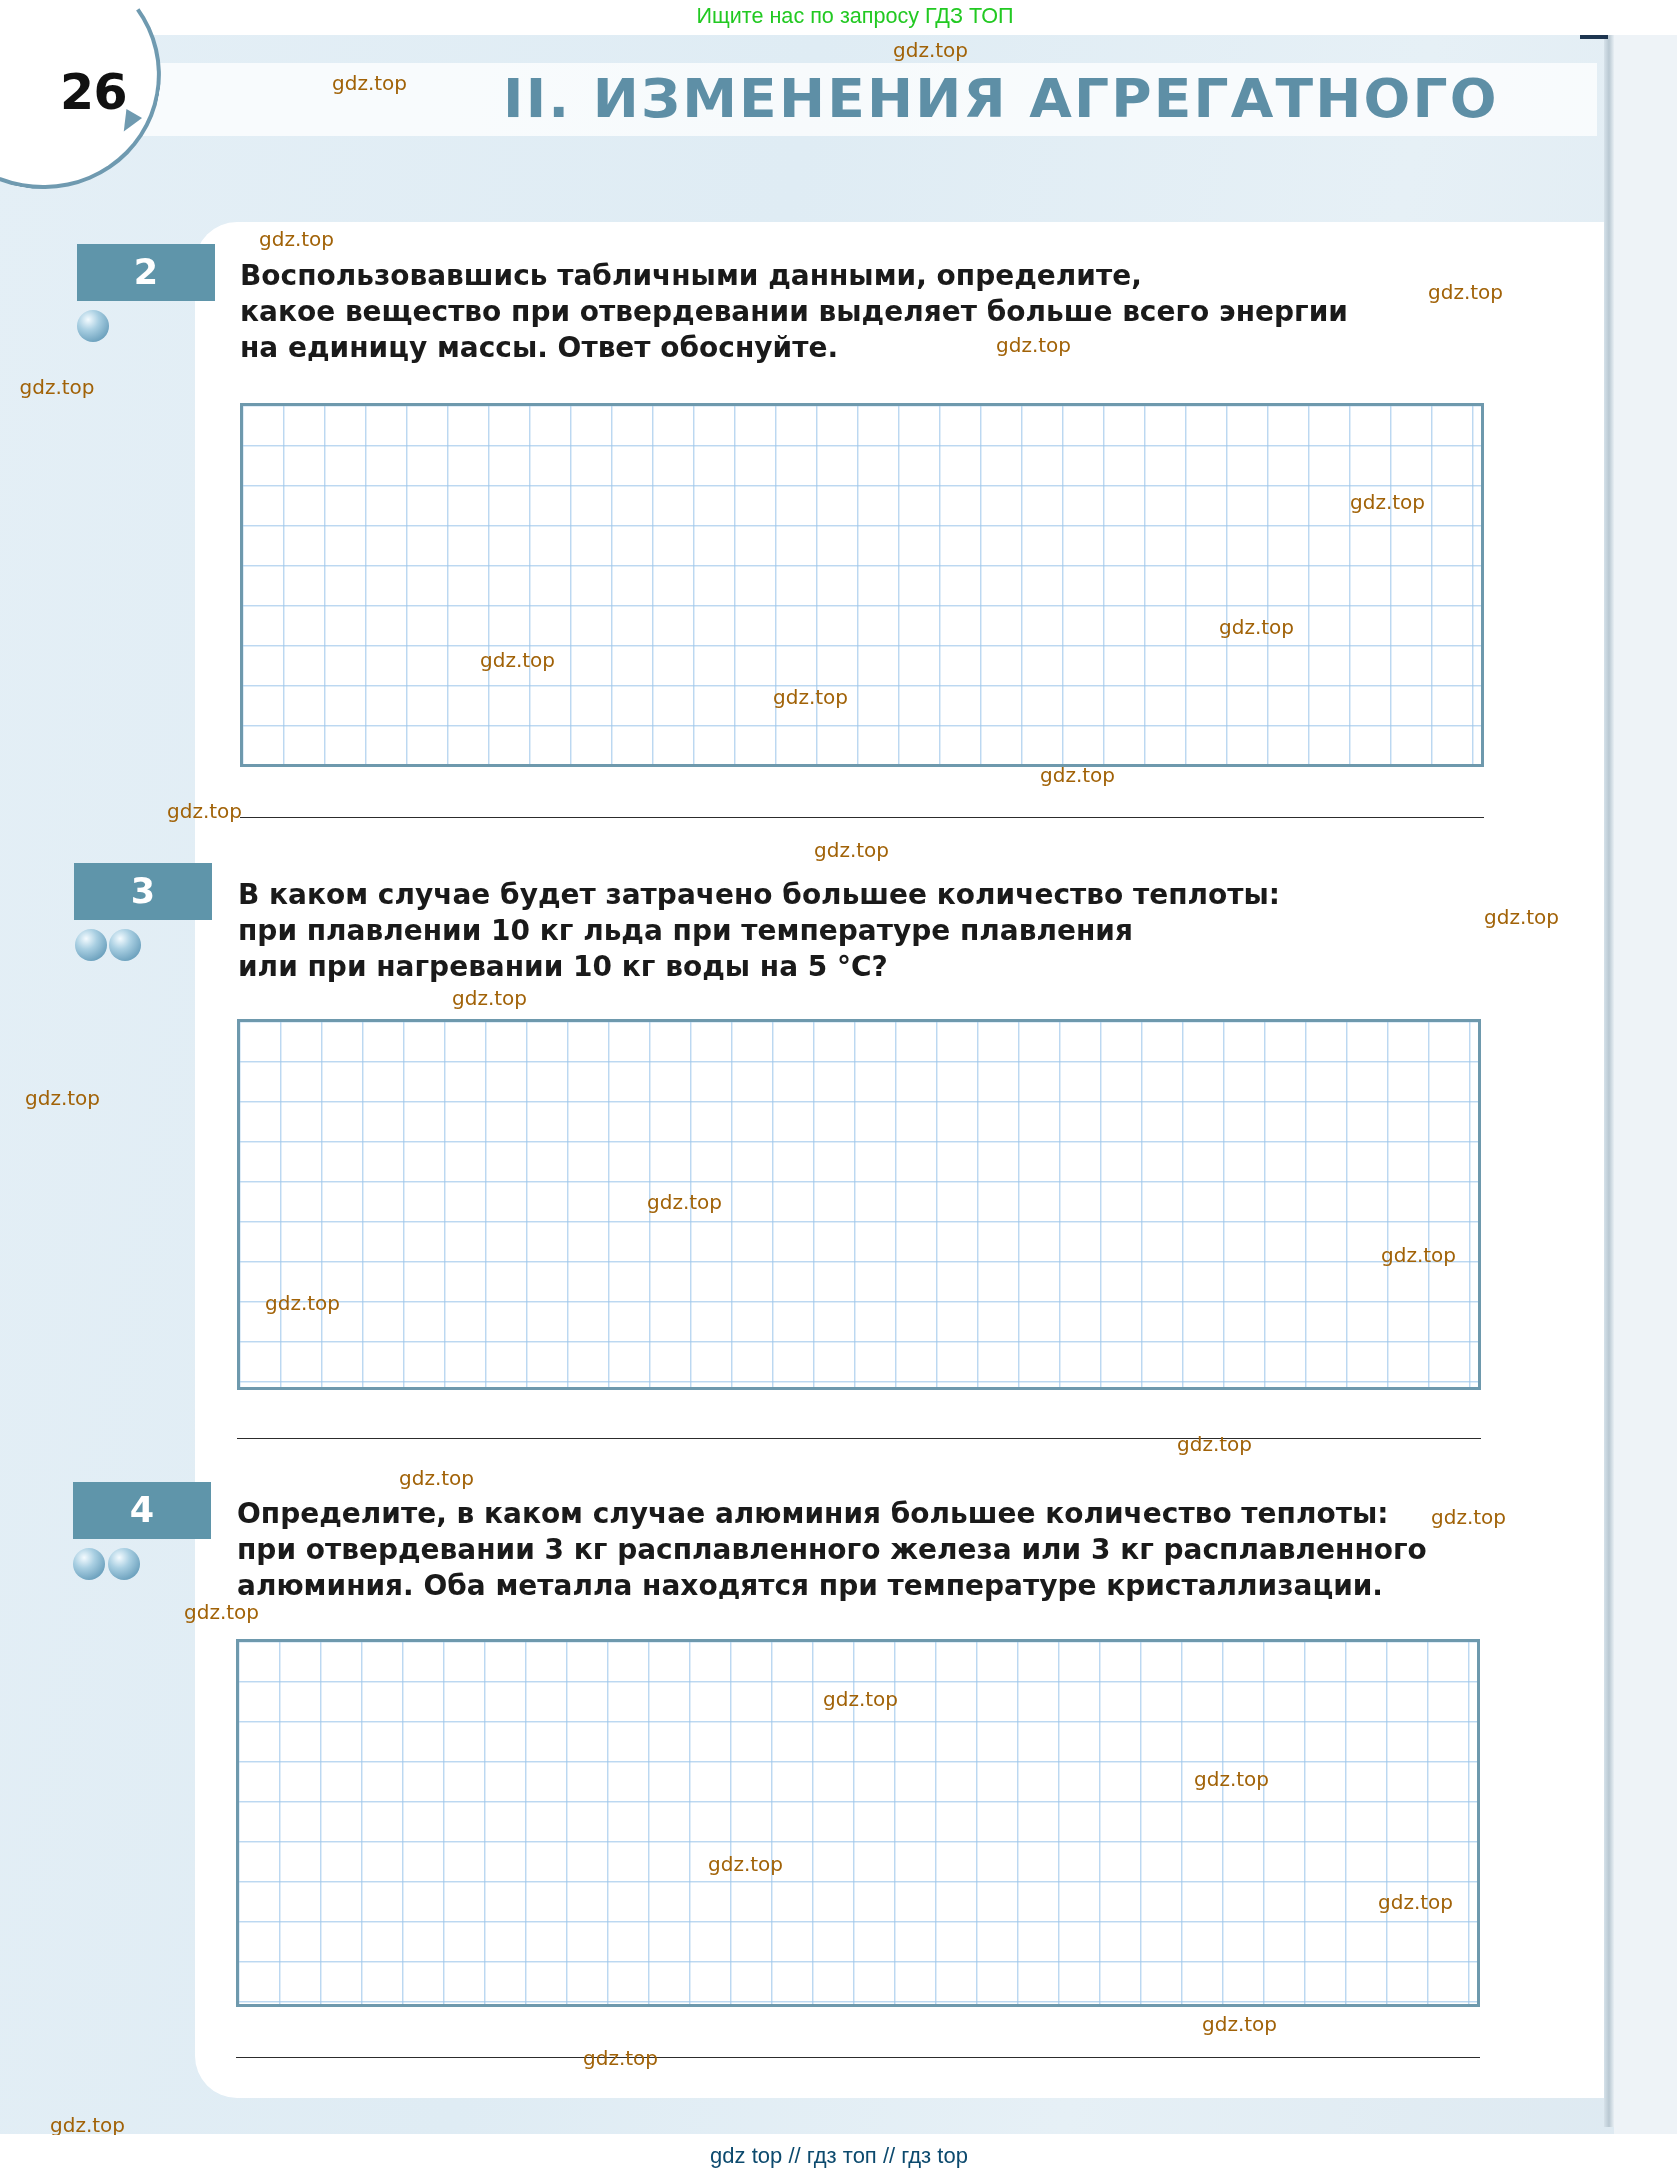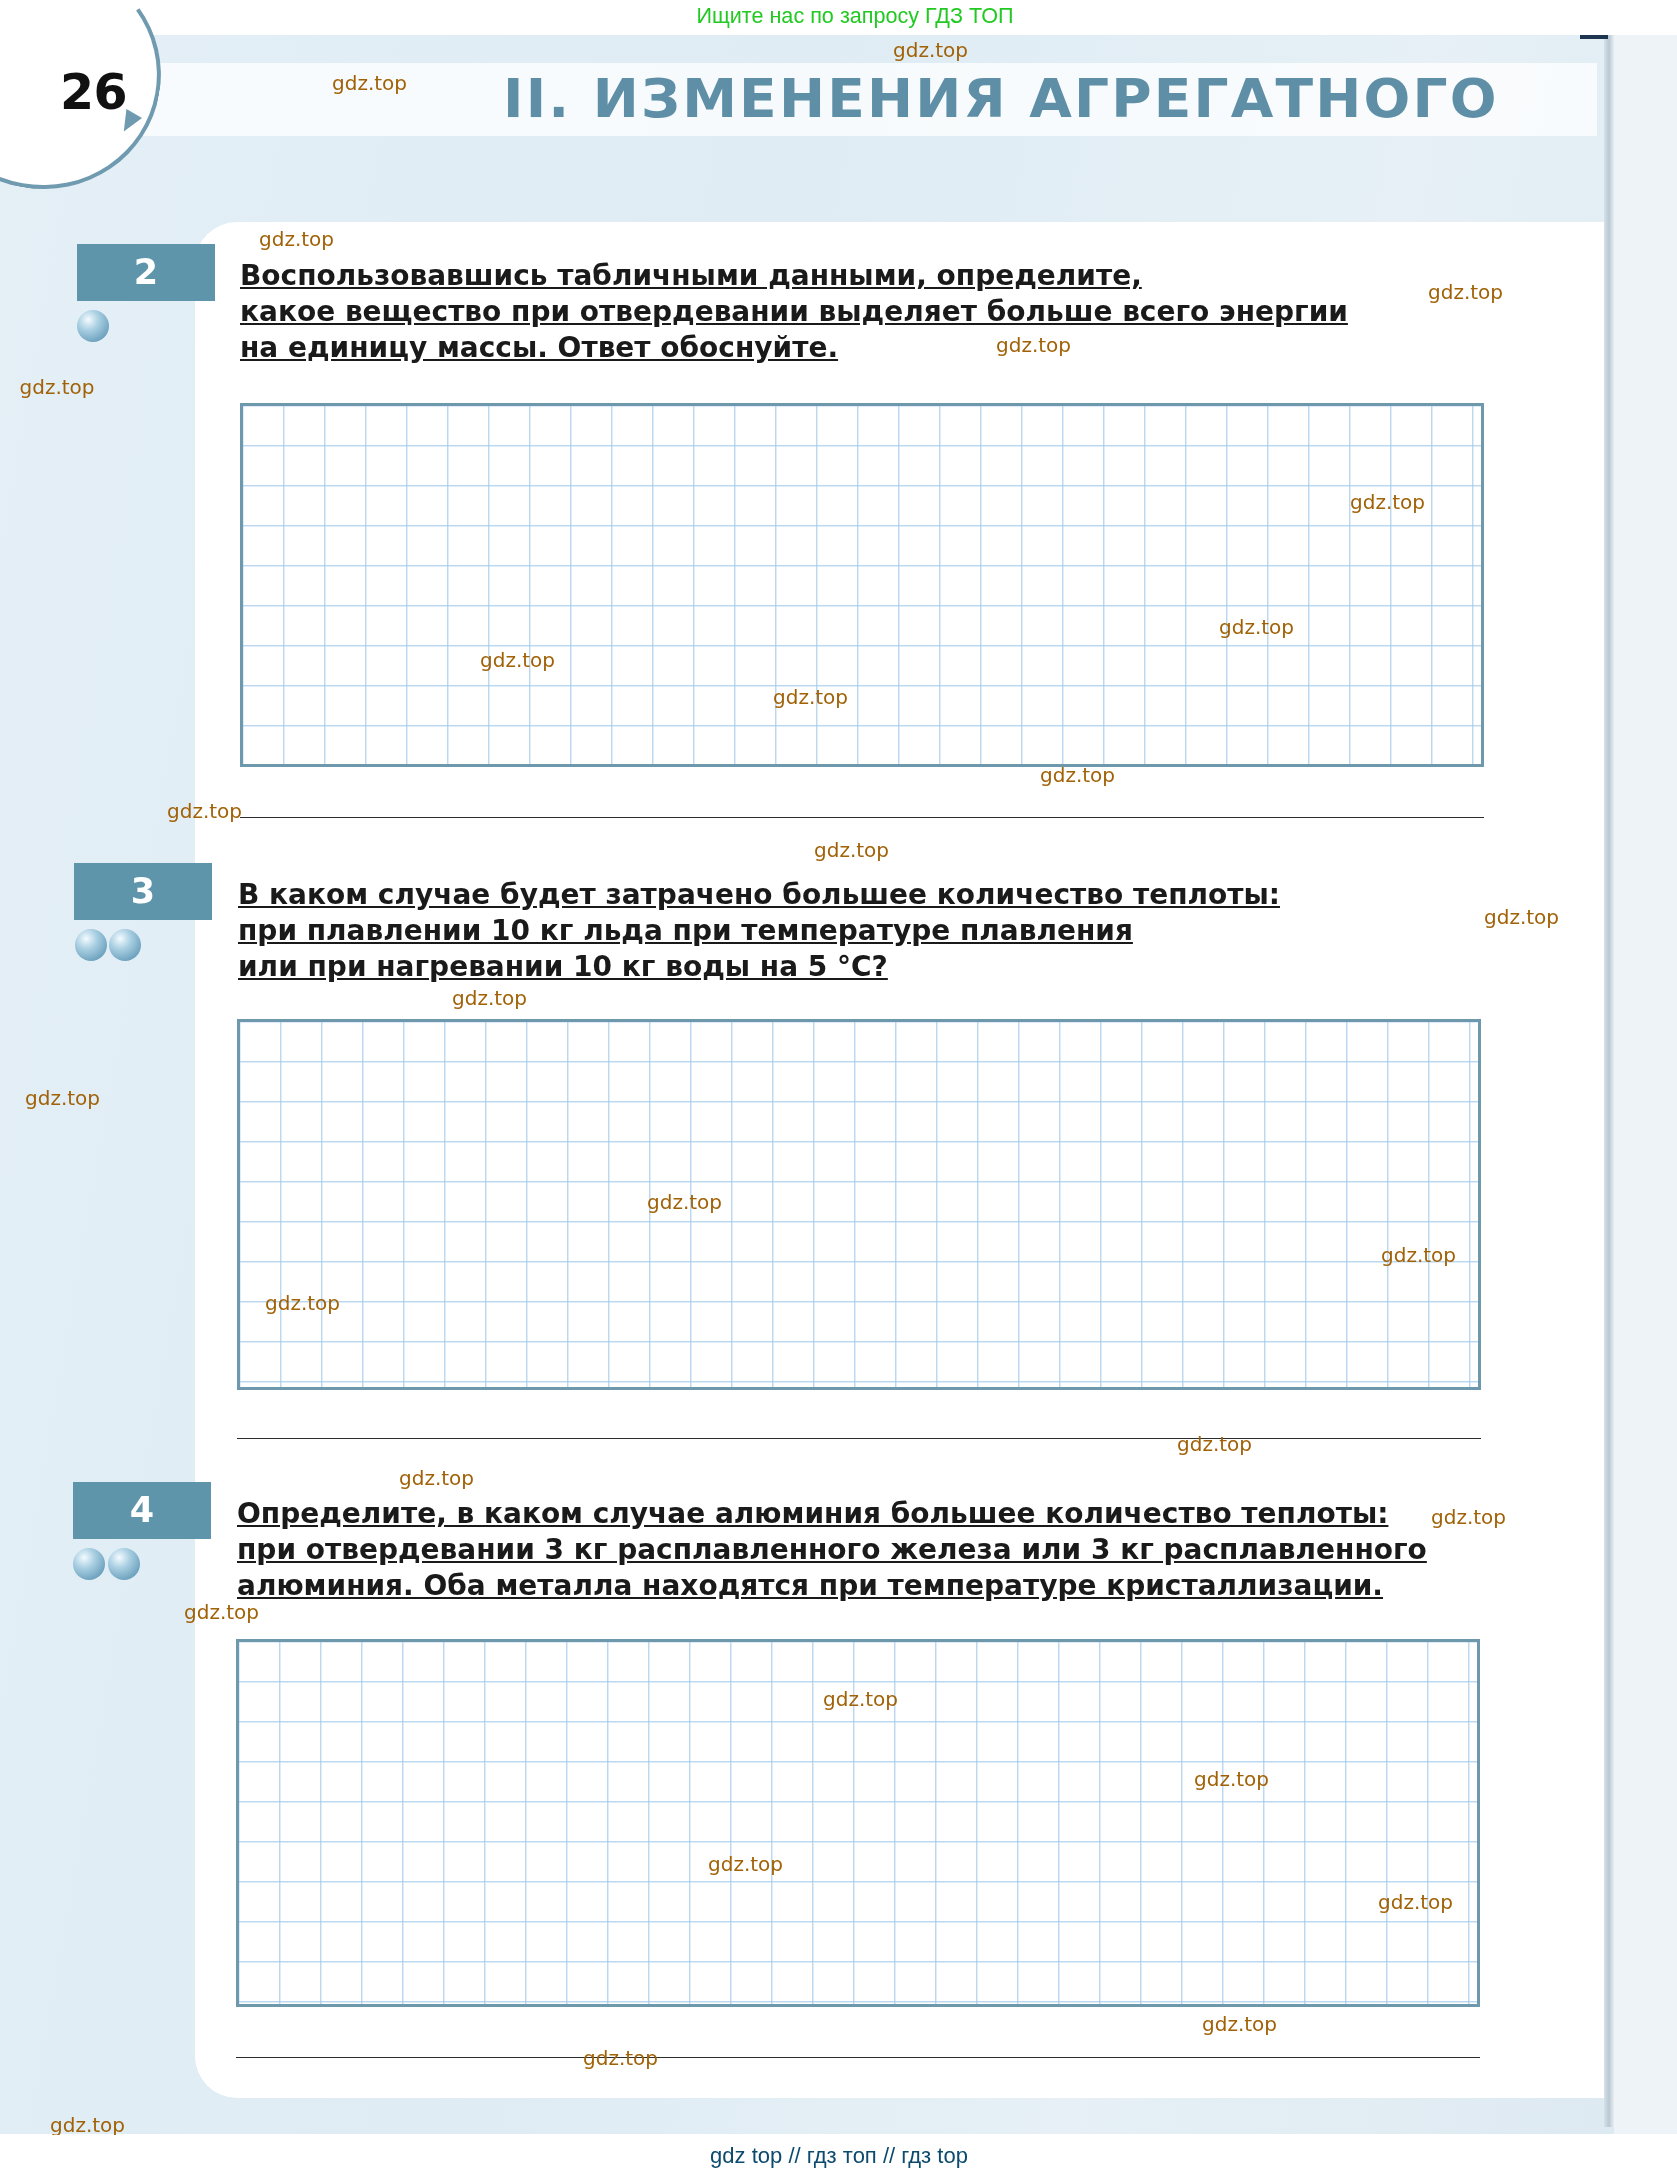--- a/index.html
+++ b/index.html
@@ -12,21 +12,21 @@
   .pagecircle{left:-77px;top:-42px;width:230px;height:223px;border-radius:50%;background:#fff;border:4.2px solid #6f9ab0;border-left-color:transparent;border-top-color:transparent;transform:rotate(10deg);}
   .pagenum{left:60px;top:64px;font-size:49px;font-weight:bold;color:#111;font-family:"DejaVu Sans",sans-serif;letter-spacing:-0.7px;}
   .arrowhead{left:120px;top:112px;width:0;height:0;border-left:9.8px solid transparent;border-right:9.8px solid transparent;border-top:21px solid #6f9ab0;transform:rotate(30deg);}
   .chapter{left:503px;top:67px;font-size:54px;font-weight:900;color:#5e8fa6;font-family:"DejaVu Sans",sans-serif;letter-spacing:2.1px;white-space:nowrap;transform:scaleX(1.02);transform-origin:left;}
   .spine{left:1604px;top:35px;width:9.8px;height:2092px;background:linear-gradient(90deg,#d6e2ea,#b9c8d2,#e8eff4);}
   .rightpage{left:1614px;top:35px;width:64px;height:2099px;background:#eef3f7;}
   .spinetop{left:1580px;top:35px;width:28px;height:4.2px;background:#1d3550;}
   .panel{left:195px;top:222px;width:1409px;height:1876px;background:#ffffff;border-radius:42px 0 0 42px;}
   .tasknum{width:138px;height:57px;background:#5f95aa;color:#fff;font-family:"DejaVu Sans",sans-serif;font-weight:bold;font-size:35px;text-align:center;line-height:57px;}
   .ball{width:32px;height:32px;border-radius:50%;background:radial-gradient(circle at 35% 30%,#f4fbff 0%,#a9cfe2 35%,#6fa3bf 75%,#5a8ead 100%);}
-  .qtext{font-family:"DejaVu Sans",sans-serif;font-weight:bold;font-size:28px;color:#1a1a1a;line-height:36px;white-space:nowrap;text-decoration:underline;}
+  .qtext{font-family:"DejaVu Sans",sans-serif;font-weight:bold;font-size:28px;color:#1a1a1a;line-height:36px;white-space:nowrap;}
   .grid{border:3.5px solid #6e99ad;box-sizing:border-box;background-color:#fff;
         background-image:linear-gradient(to right,#9dc6ea 1.4px,transparent 1.4px),linear-gradient(to bottom,#9dc6ea 1.4px,transparent 1.4px);
         background-size:41px 40px;background-position:-0.7px -0.7px;}
   .ansline{height:1.4px;background:#2c2c2c;}
   .wm{font-family:"DejaVu Sans",sans-serif;font-size:20px;color:#a16207;white-space:nowrap;}
   .footer{left:0;top:2135px;width:1678px;height:48px;background:#fff;text-align:center;}
   .footer span{color:#0c4a6e;font-size:22px;line-height:42px;font-family:"Liberation Sans",sans-serif;}
 </style>
 </head>
 <body>

